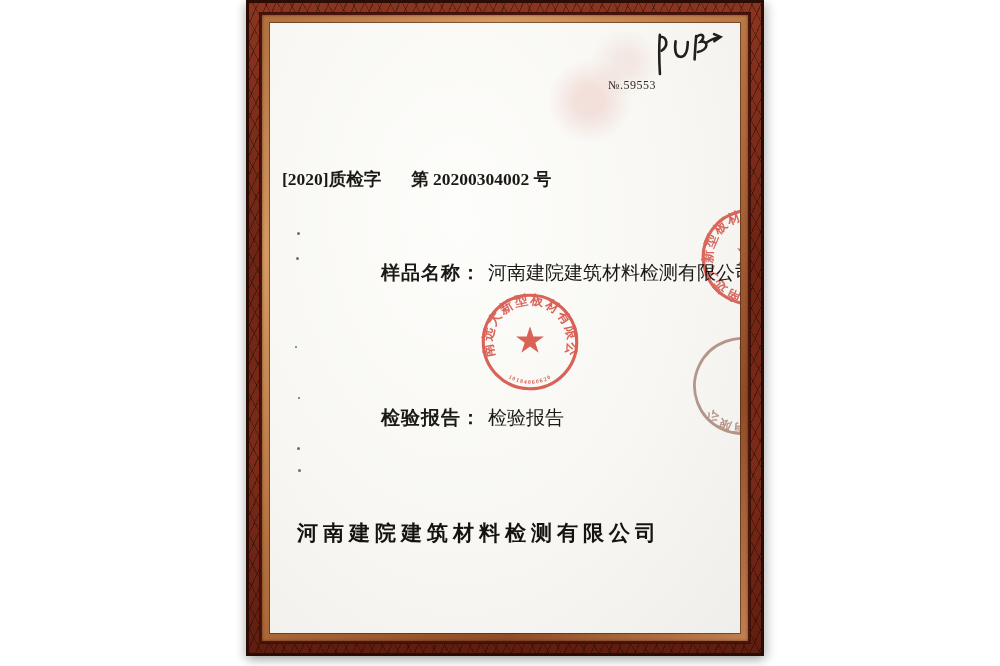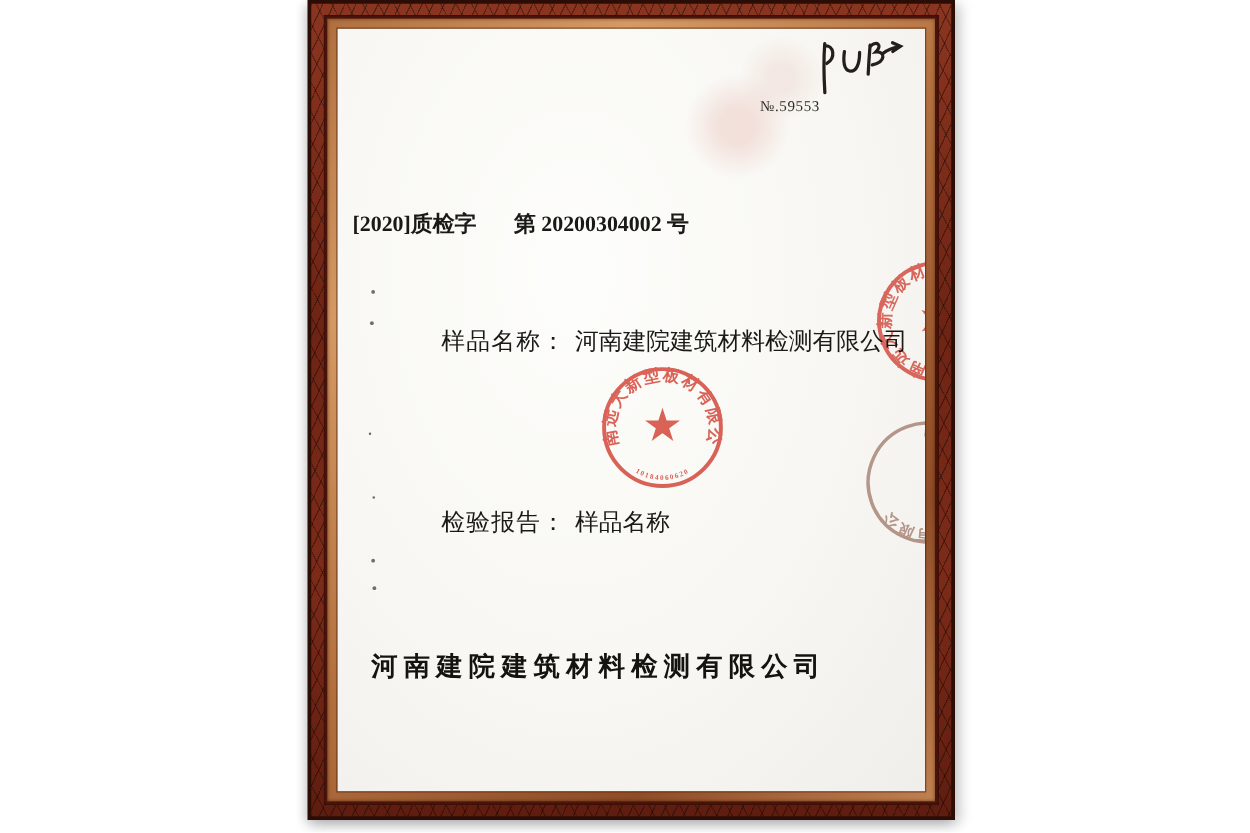--- a/index.html
+++ b/index.html
@@ -58,21 +58,21 @@
     font-size:38px;font-weight:bold;letter-spacing:37px;padding-left:37px;color:#11100e;
     white-space:nowrap;
   }
   .doc-no-line{
     position:absolute;top:144px;left:12px;width:408px;text-align:left;
     font-size:17.5px;font-weight:bold;color:#1b1915;white-space:nowrap;
   }
   .doc-no-line .gap{display:inline-block;width:30px;}
   
   .field{position:absolute;left:83px;font-size:19px;white-space:nowrap;color:#1b1915;}
-  .field .lbl{font-weight:normal;letter-spacing:1px;margin-right:7px;}
+  .field .lbl{font-weight:bold;letter-spacing:1px;margin-right:7px;margin-left:28px;}
   .field.f0{top:237px;}
   .field.f1{top:311px;}
   .field.f2{top:382px;}
   
   .issuer{
     position:absolute;top:496px;left:0;width:408px;text-align:center;
     font-size:21px;font-weight:bold;letter-spacing:5px;padding-left:5px;color:#14130f;white-space:nowrap;
   }
   
   .seal{position:absolute;mix-blend-mode:multiply;}
@@ -112,21 +112,21 @@
 
 
           <div class="doc-no-line">
             <span>[2020]质检字</span><span class="gap"></span><span>第 20200304002 号</span>
           </div>
 
           <div class="field f0">
             <span class="lbl">样品名称：</span><span class="val">河南建院建筑材料检测有限公司</span>
           </div>
           <div class="field f2">
-            <span class="lbl">检验报告：</span><span class="val">样品名称</span>
+            <span class="lbl">检验报告：</span><span class="val">检验报告</span>
           </div>
 
           <div class="seal seal-client">
             <svg width="126" height="126" viewBox="0 0 120 120">
               <defs>
                 <path id="arcT1" d="M 28.8,78 A 36,36 0 1 1 91.2,78"></path>
                 <path id="arcB1" d="M 40,94.6 A 40,40 0 0 0 80,94.6"></path>
               </defs>
               <circle cx="60" cy="60" r="44.5" fill="none" stroke="currentColor" stroke-width="3"></circle>
               <polygon fill="currentColor" points="60,45 51.77,70.33 73.31,54.67 46.69,54.67 68.23,70.33"></polygon>

